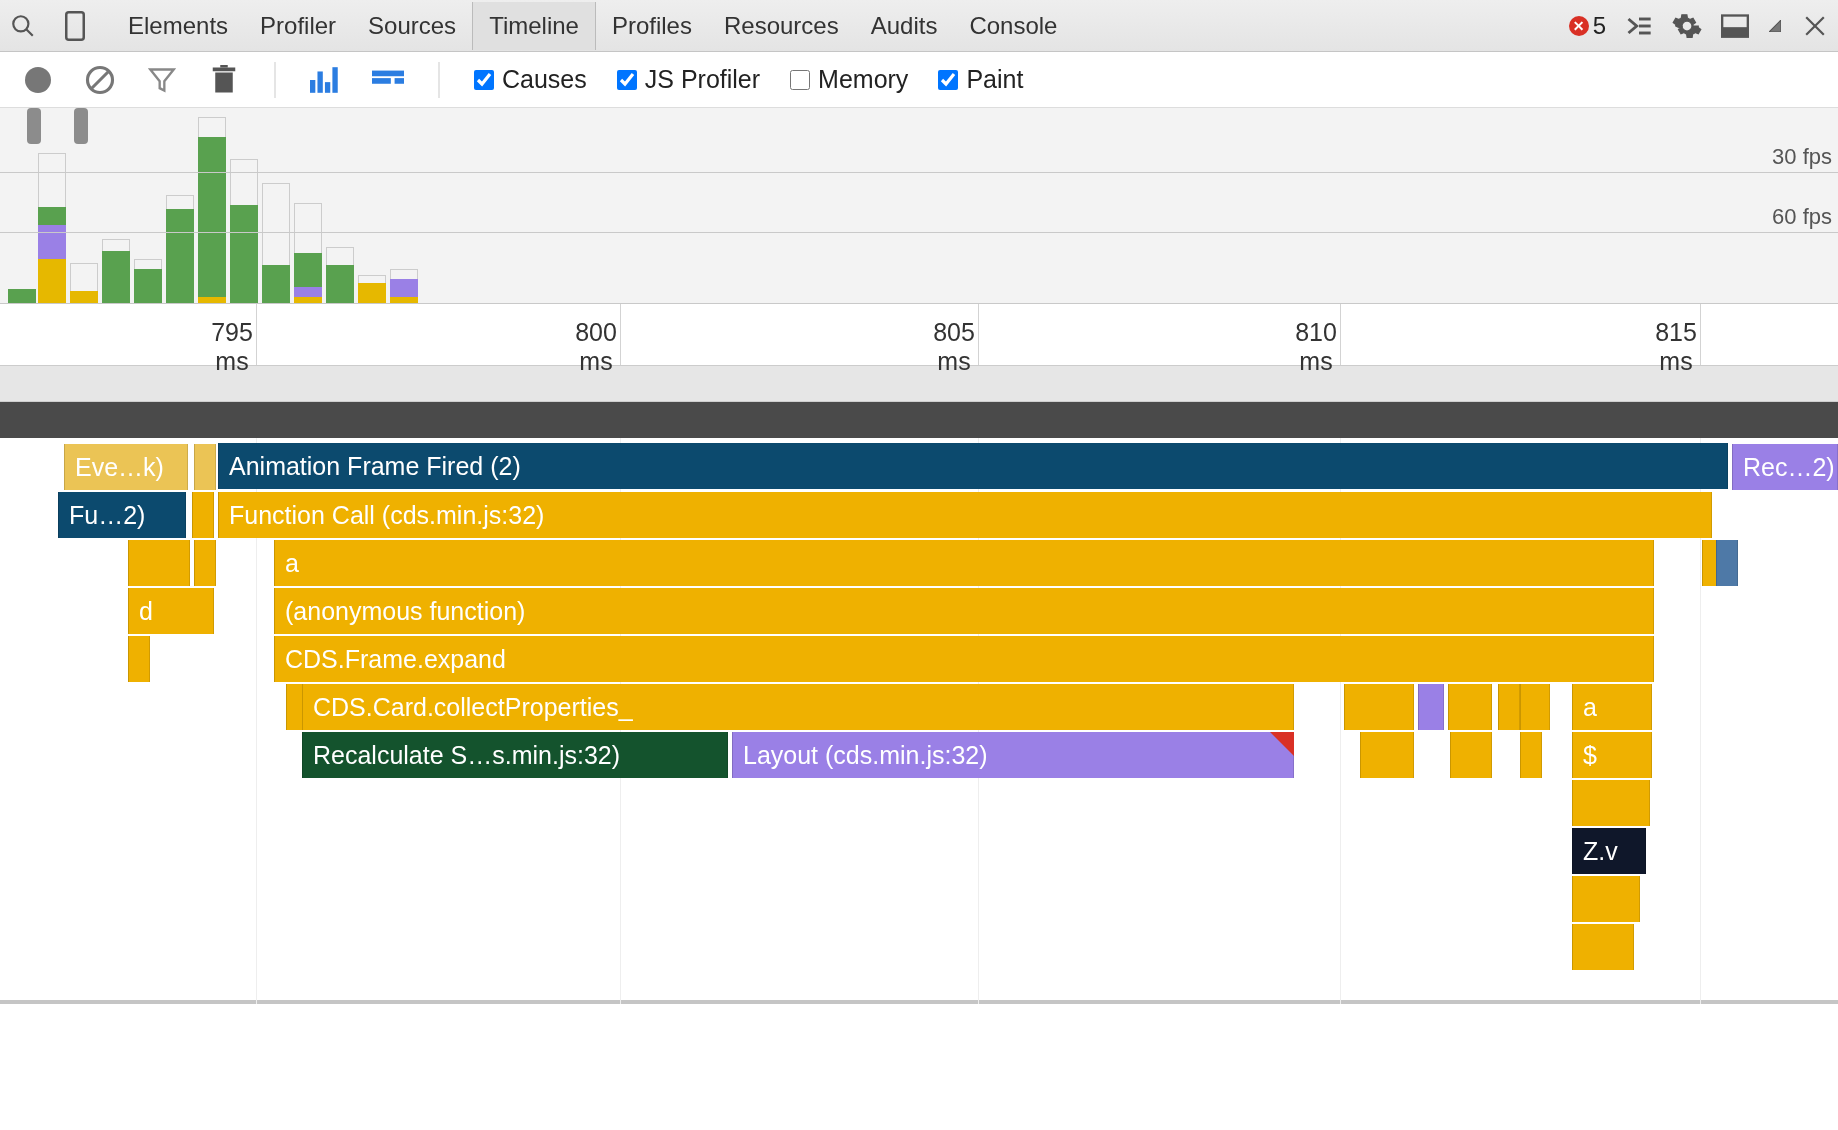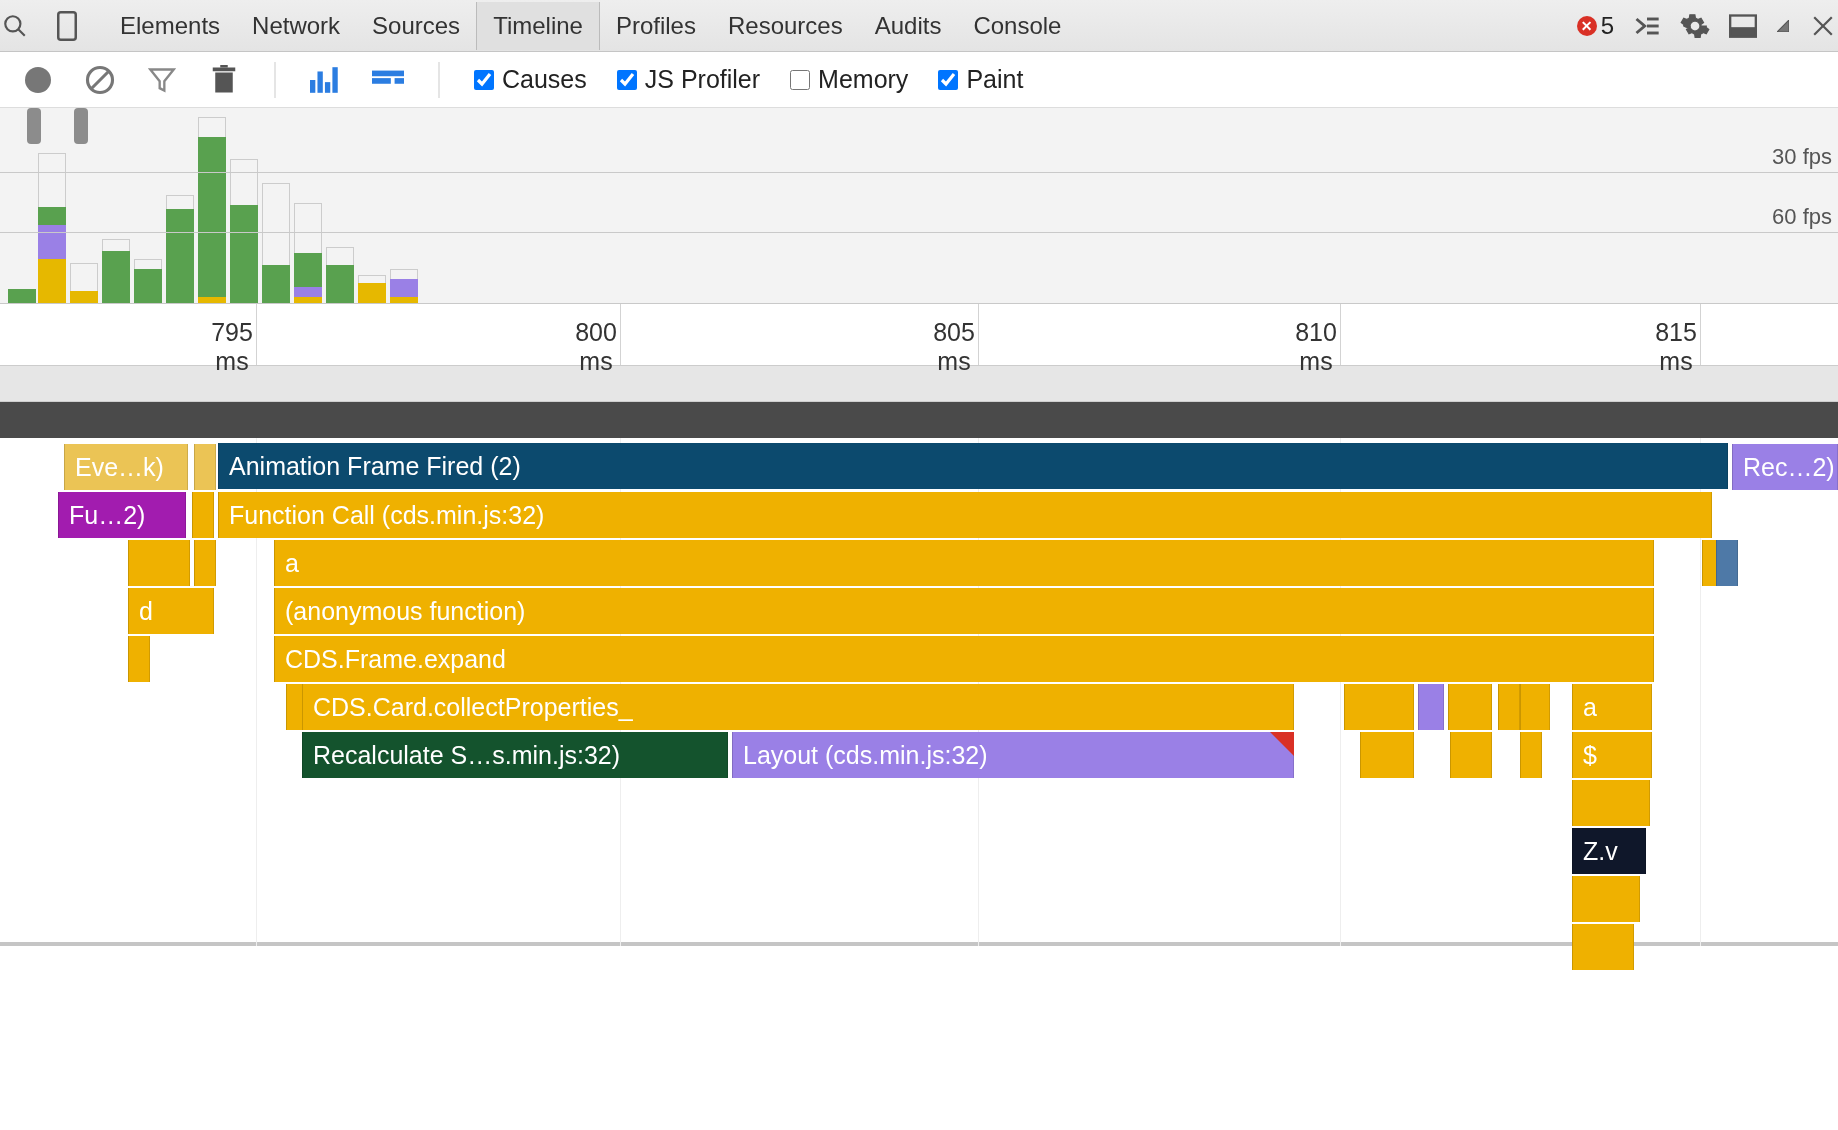--- a/index.html
+++ b/index.html
@@ -2,21 +2,21 @@
 <html><head>
 <meta charset="utf-8">
 <style>
   * { box-sizing: border-box; margin: 0; padding: 0; font-family: "Helvetica Neue", Arial, sans-serif; }
   body { background: #fff; width: 1838px; height: 1130px; overflow: hidden; font-size: 24px; color: #222; }
 
   
   .tabbar {
     height: 52px; background: linear-gradient(#eee,#e4e4e4);
     border-bottom: 1px solid #c5c5c5; display: flex; align-items: center;
-    padding: 0 0; gap: 22px; text-align: center;
+    padding: 0 8px; gap: 22px; text-align: center;
   }
   .tabbar .icon { width: 30px; height: 30px; display:flex; align-items:center; justify-content:center; color:#555; }
   .tabbar .tabs { display:flex; gap: 0; }
   .tabbar .tab { padding: 10px 16px; color:#333; cursor:default; }
   .tabbar .tab.active { background:#e0e0e0; border-left:1px solid #bbb; border-right:1px solid #bbb; }
   .tabbar .spacer { flex:1; }
   .tabbar .right { display:flex; align-items:center; gap:18px; }
   .err-badge { display:flex; align-items:center; gap:4px; }
   .err-dot { width:20px; height:20px; border-radius:50%; background:#d93025; color:#fff; font-size:14px; display:flex; align-items:center; justify-content:center; font-weight:bold;}
   .tabbar svg { stroke:#555; }
@@ -52,21 +52,21 @@
   }
   .ruler .tick { position:absolute; top:0; height:100%; border-left:1px solid #d3d3d3; }
   .ruler .tick span { position:absolute; top:14px; left:-50px; font-size:25px; color:#333; }
 
   
   .strip-light { height:36px; background:#e6e6e6; border-bottom:1px solid #cfcfcf; }
   .strip-dark  { height:36px; background:#4a4a4a; }
 
   
   .flame {
-    position:relative; height: 508px; background:#fff;
+    position:relative; height: 566px; background:#fff;
   }
   .flame .grid { position:absolute; top:0; bottom:0; border-left:1px solid #eee; }
   .ev {
     position:absolute; height:46px; color:#fff; font-size:25px;
     display:flex; align-items:center; padding:0 10px; overflow:hidden; white-space:nowrap;
     border-left:1px solid rgba(0,0,0,0.15); border-right:1px solid rgba(0,0,0,0.12);
   }
   .tri-warn {
     position:absolute; width:0; height:0; border-style:solid;
     border-width:0 24px 24px 0; border-color:transparent #d93025 transparent transparent;
@@ -83,21 +83,21 @@
         <line x1="21" y1="21" x2="15" y2="15"></line>
       </svg>
   </span>
   <span class="icon">
     <svg width="22" height="30" viewBox="0 0 16 24" fill="none" stroke-width="2">
         <rect x="1" y="1" width="14" height="22" rx="2"></rect>
       </svg>
   </span>
   <div class="tabs" id="tabs">
       <div class="tab">Elements</div>
-      <div class="tab">Network</div>
+      <div class="tab">Profiler</div>
       <div class="tab">Sources</div>
       <div class="tab active">Timeline</div>
       <div class="tab">Profiles</div>
       <div class="tab">Resources</div>
       <div class="tab">Audits</div>
       <div class="tab">Console</div>
     </div>
   <div class="spacer"></div>
   <div class="right">
     <span class="err-badge">
@@ -266,21 +266,21 @@
   <div class="footer-line"></div>
 <div class="grid" style="left: 256px;"></div>
     <div class="grid" style="left: 620px;"></div>
     <div class="grid" style="left: 978px;"></div>
     <div class="grid" style="left: 1340px;"></div>
     <div class="grid" style="left: 1700px;"></div>
     <div class="ev" style="left: 64px; width: 124px; top: 6px; background: rgb(235, 196, 85);">Eve…k)</div>
     <div class="ev" style="left: 194px; width: 16px; top: 6px; background: rgb(235, 196, 85);"></div>
     <div class="ev" style="left: 218px; width: 1510px; top: 5px; background: #0c4a6e;">Animation Frame Fired (2)</div>
     <div class="ev" style="left: 1732px; width: 106px; top: 6px; background: rgb(154, 128, 230);">Rec…2)</div>
-    <div class="ev" style="left: 58px; width: 128px; top: 54px; background: #a21caf;">Fu…2)</div>
+    <div class="ev" style="left: 58px; width: 128px; top: 54px; background: #0c4a6e;">Fu…2)</div>
     <div class="ev" style="left: 192px; width: 20px; top: 54px; background: rgb(239, 177, 0);"></div>
     <div class="ev" style="left: 218px; width: 1494px; top: 54px; background: rgb(239, 177, 0);">Function Call (cds.min.js:32)</div>
     <div class="ev" style="left: 128px; width: 62px; top: 102px; background: rgb(239, 177, 0);"></div>
     <div class="ev" style="left: 194px; width: 20px; top: 102px; background: rgb(239, 177, 0);"></div>
     <div class="ev" style="left: 274px; width: 1380px; top: 102px; background: rgb(239, 177, 0);">a</div>
     <div class="ev" style="left: 1702px; width: 4px; top: 102px; background: rgb(239, 177, 0);"></div>
     <div class="ev" style="left: 1716px; width: 5px; top: 102px; background: rgb(78, 121, 167);"></div>
     <div class="ev" style="left: 128px; width: 86px; top: 150px; background: rgb(239, 177, 0);">d</div>
     <div class="ev" style="left: 274px; width: 1380px; top: 150px; background: rgb(239, 177, 0);">(anonymous function)</div>
     <div class="ev" style="left: 128px; width: 8px; top: 198px; background: rgb(239, 177, 0);"></div>

